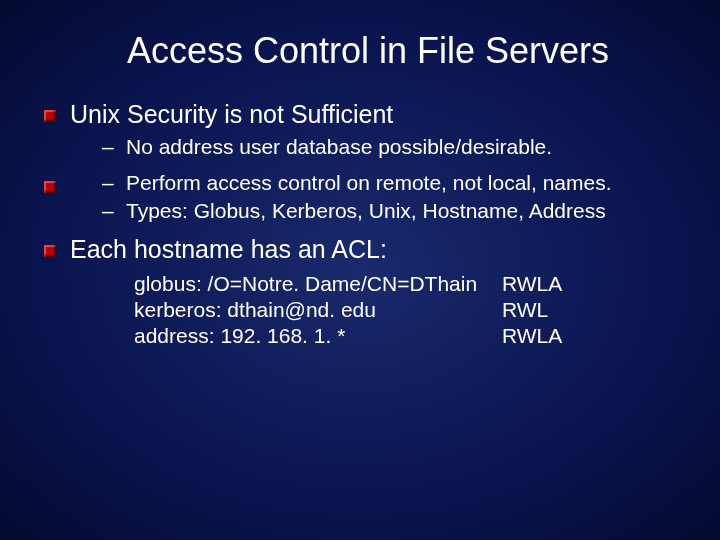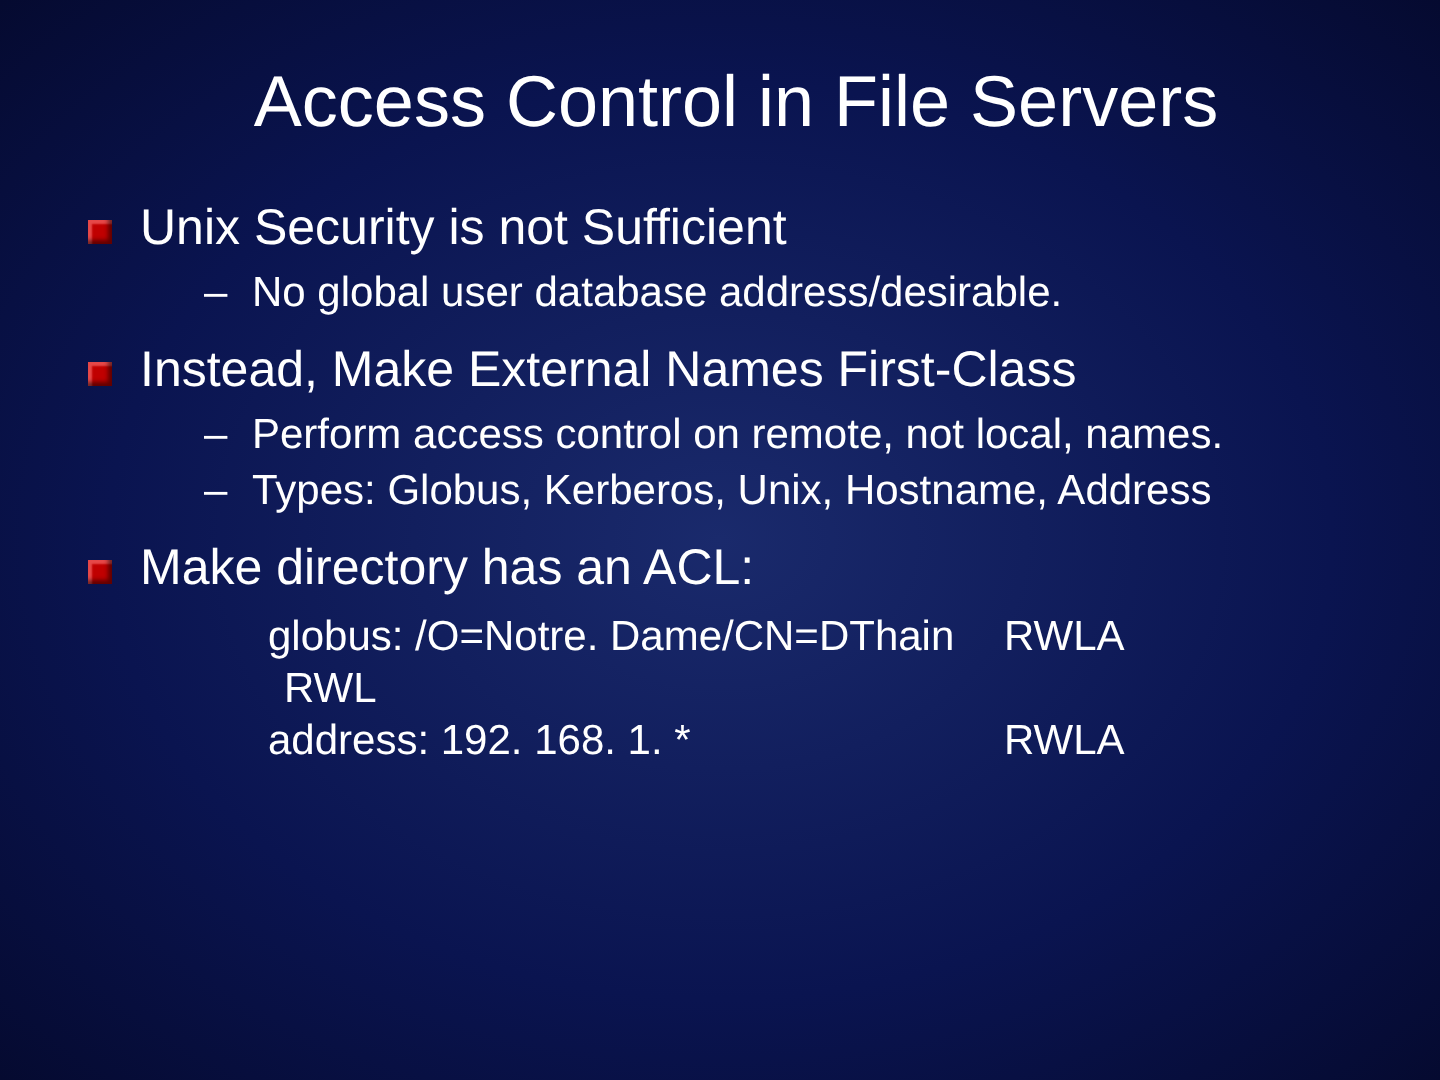--- a/index.html
+++ b/index.html
@@ -84,40 +84,40 @@
 <body>
 
 <div class="slide">
   <div class="title">Access Control in File Servers</div>
 
   <ul class="bullets">
 
     <li>
       <span>Unix Security is not Sufficient</span>
       <ul class="sub">
-        <li>No global user database address/desirable.</li>
+        <li>No address user database possible/desirable.</li>
       </ul>
     </li>
 
     <li>
-      <span>Instead, Make External Names First-Class</span>
       <ul class="sub">
         <li>Perform access control on remote, not local, names.</li>
         <li>Types: Globus, Kerberos, Unix, Hostname, Address</li>
       </ul>
     </li>
 
     <li>
-      <span>Make directory has an ACL:</span>
+      <span>Each hostname has an ACL:</span>
       <div class="acl-block">
         <div class="acl-row">
           <span class="acl-name">globus: /O=Notre. Dame/CN=DThain</span>
           <span class="acl-perm">RWLA</span>
         </div>
         <div class="acl-row">
+          <span class="acl-name">kerberos: dthain@nd. edu</span>
           <span class="acl-perm">RWL</span>
         </div>
         <div class="acl-row">
           <span class="acl-name">address: 192. 168. 1. *</span>
           <span class="acl-perm">RWLA</span>
         </div>
       </div>
     </li>
 
   </ul>

